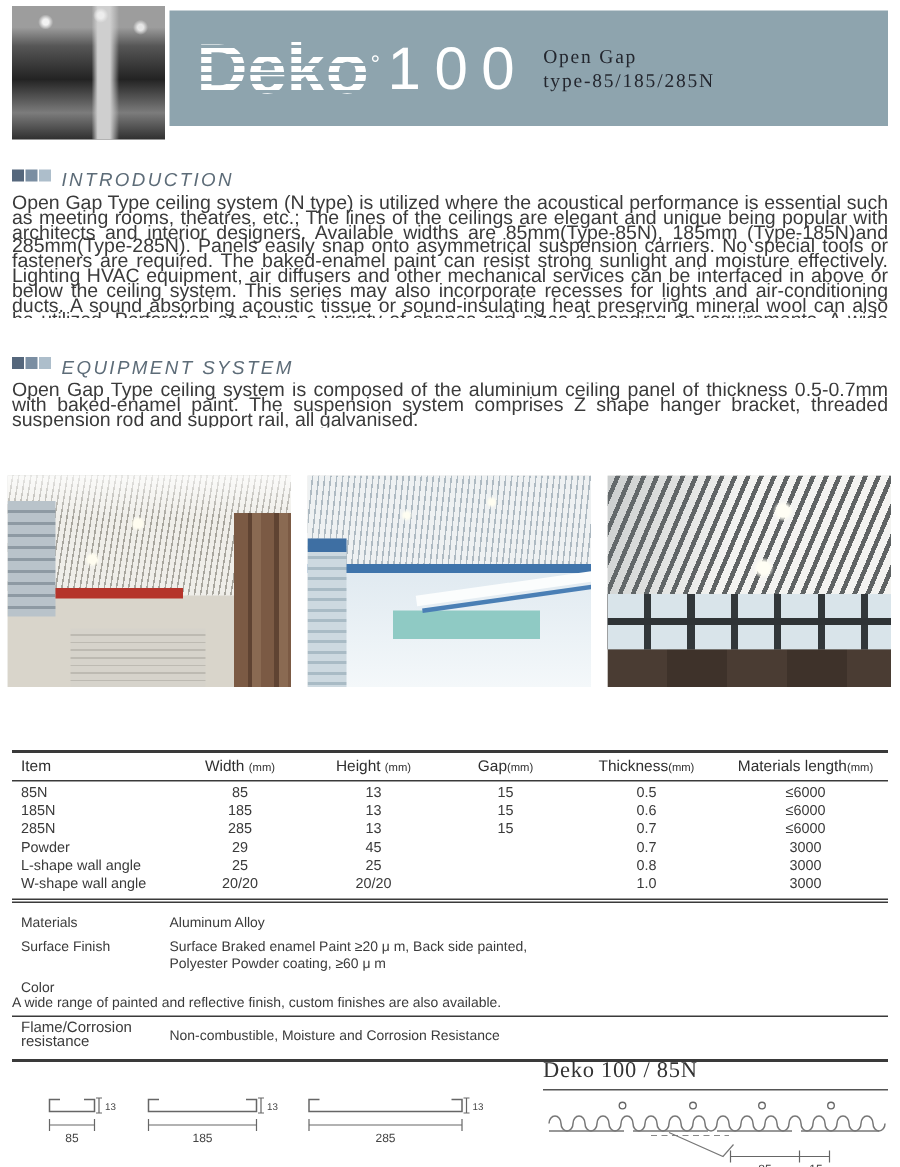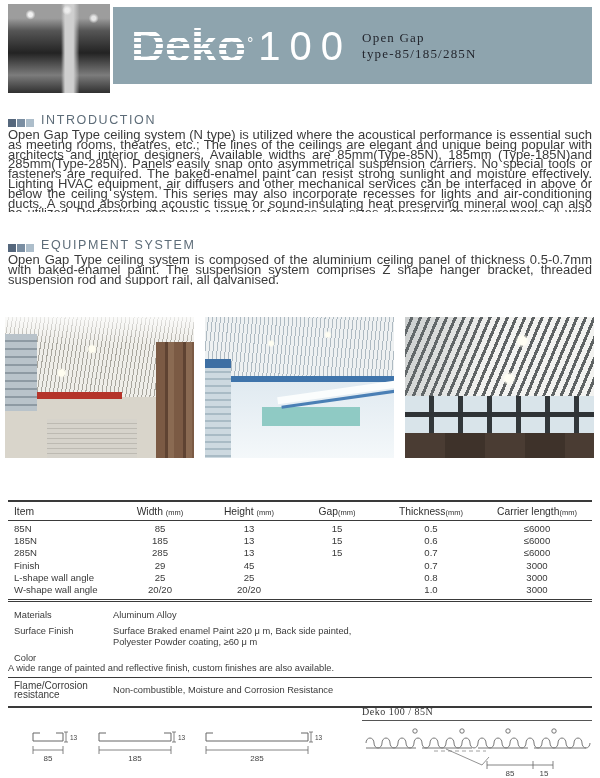--- a/index.html
+++ b/index.html
@@ -18,21 +18,21 @@
   .banner{position:absolute;left:113px;top:7px;width:479px;height:77px;display:flex;align-items:center;padding-left:18px;box-sizing:border-box;}
   .logo-deko{position:relative;font-weight:bold;font-size:47px;line-height:1;color:#ffffff;letter-spacing:0px;}
   .logo-stripes{position:absolute;left:0;right:0;top:4px;bottom:7px;
     background:repeating-linear-gradient(to bottom, rgba(0,0,0,0) 0 4px, var(--banner) 4px 6px);}
   .logo-deg{color:#fff;font-size:16px;vertical-align:top;line-height:1;position:relative;top:-2px;left:1px;}
   .logo-num{color:#ffffff;font-size:40px;line-height:1;letter-spacing:9px;margin-left:6px;font-weight:normal;}
   .banner-sub{margin-left:10px;color:#23262e;font-family:"Liberation Serif",serif;
     font-size:13px;letter-spacing:1.2px;line-height:1.2;}
 
   
-  .sec-head{position:absolute;left:8px;display:flex;align-items:flex-end;height:14px;}
+  .sec-head{position:absolute;left:8px;display:flex;align-items:flex-start;height:14px;font-style:italic;}
   .sq{width:8px;height:8px;margin-right:1px;}
   .sq1{background:#55677c;} .sq2{background:#7a8ea2;} .sq3{background:#adbecb;}
   .sec-label{margin-left:6px;font-size:12.5px;letter-spacing:1.6px;color:#5d6c78;}
 
   
   .para{position:absolute;left:8px;width:584px;font-size:13px;line-height:9.8px;
         text-align:justify;color:#3a3a3a;}
 
   
   .photos{position:absolute;left:5px;top:317px;width:590px;height:141px;display:flex;gap:11px;}
@@ -101,21 +101,21 @@
   .mat-sep2{border-top:2px solid #3a3a3a;margin-top:6px;}
   .mat-small{font-size:10px;line-height:8.8px;}
   .mr1{margin-top:4px;} .mr2{margin-top:6px;} .mr3{margin-top:5px;flex-direction:column;}
   .mline2{line-height:11px;}
 
   
   .drawings{position:absolute;left:0;top:700px;width:600px;height:78px;}
   .prof{position:absolute;top:28px;}
   .prof svg text{font-family:"Liberation Sans",sans-serif;fill:#444;}
   .sect{position:absolute;left:362px;top:6px;width:230px;}
-  .sect-title{font-family:"Liberation Serif",serif;font-size:10px;color:#333;
+  .sect-title{font-family:"Liberation Serif",serif;font-size:15px;color:#333;
     letter-spacing:0.5px;border-bottom:1px solid #555;padding-bottom:3px;}
   .sect svg{display:block;margin-top:2px;}
   .sect svg text{font-family:"Liberation Sans",sans-serif;fill:#444;}
 </style>
 </head>
 <body>
 
 <div class="page" id="pageRoot" style="--banner: #8ea4ae;">
 
   <div class="header">
@@ -186,21 +186,21 @@
         <col style="width:102px">
         <col style="width:110px">
     </colgroup>
     <thead>
       <tr>
         <th class="c-left"><span>Item</span></th>
         <th><span>Width</span> <span class="unit">(mm)</span></th>
         <th><span>Height</span> <span class="unit">(mm)</span></th>
         <th><span>Gap</span><span class="unit">(mm)</span></th>
         <th><span>Thickness</span><span class="unit">(mm)</span></th>
-        <th><span>Carrier length</span><span class="unit">(mm)</span></th>
+        <th><span>Materials length</span><span class="unit">(mm)</span></th>
       </tr>
     </thead>
     <tbody>
         <tr>
           <td class="c-left">85N</td>
           <td>85</td>
           <td>13</td>
           <td>15</td>
           <td>0.5</td>
           <td>≤6000</td>
@@ -215,21 +215,21 @@
         </tr>
         <tr>
           <td class="c-left">285N</td>
           <td>285</td>
           <td>13</td>
           <td>15</td>
           <td>0.7</td>
           <td>≤6000</td>
         </tr>
         <tr>
-          <td class="c-left">Finish</td>
+          <td class="c-left">Powder</td>
           <td>29</td>
           <td>45</td>
           <td></td>
           <td>0.7</td>
           <td>3000</td>
         </tr>
         <tr>
           <td class="c-left">L-shape wall angle</td>
           <td>25</td>
           <td>25</td>

